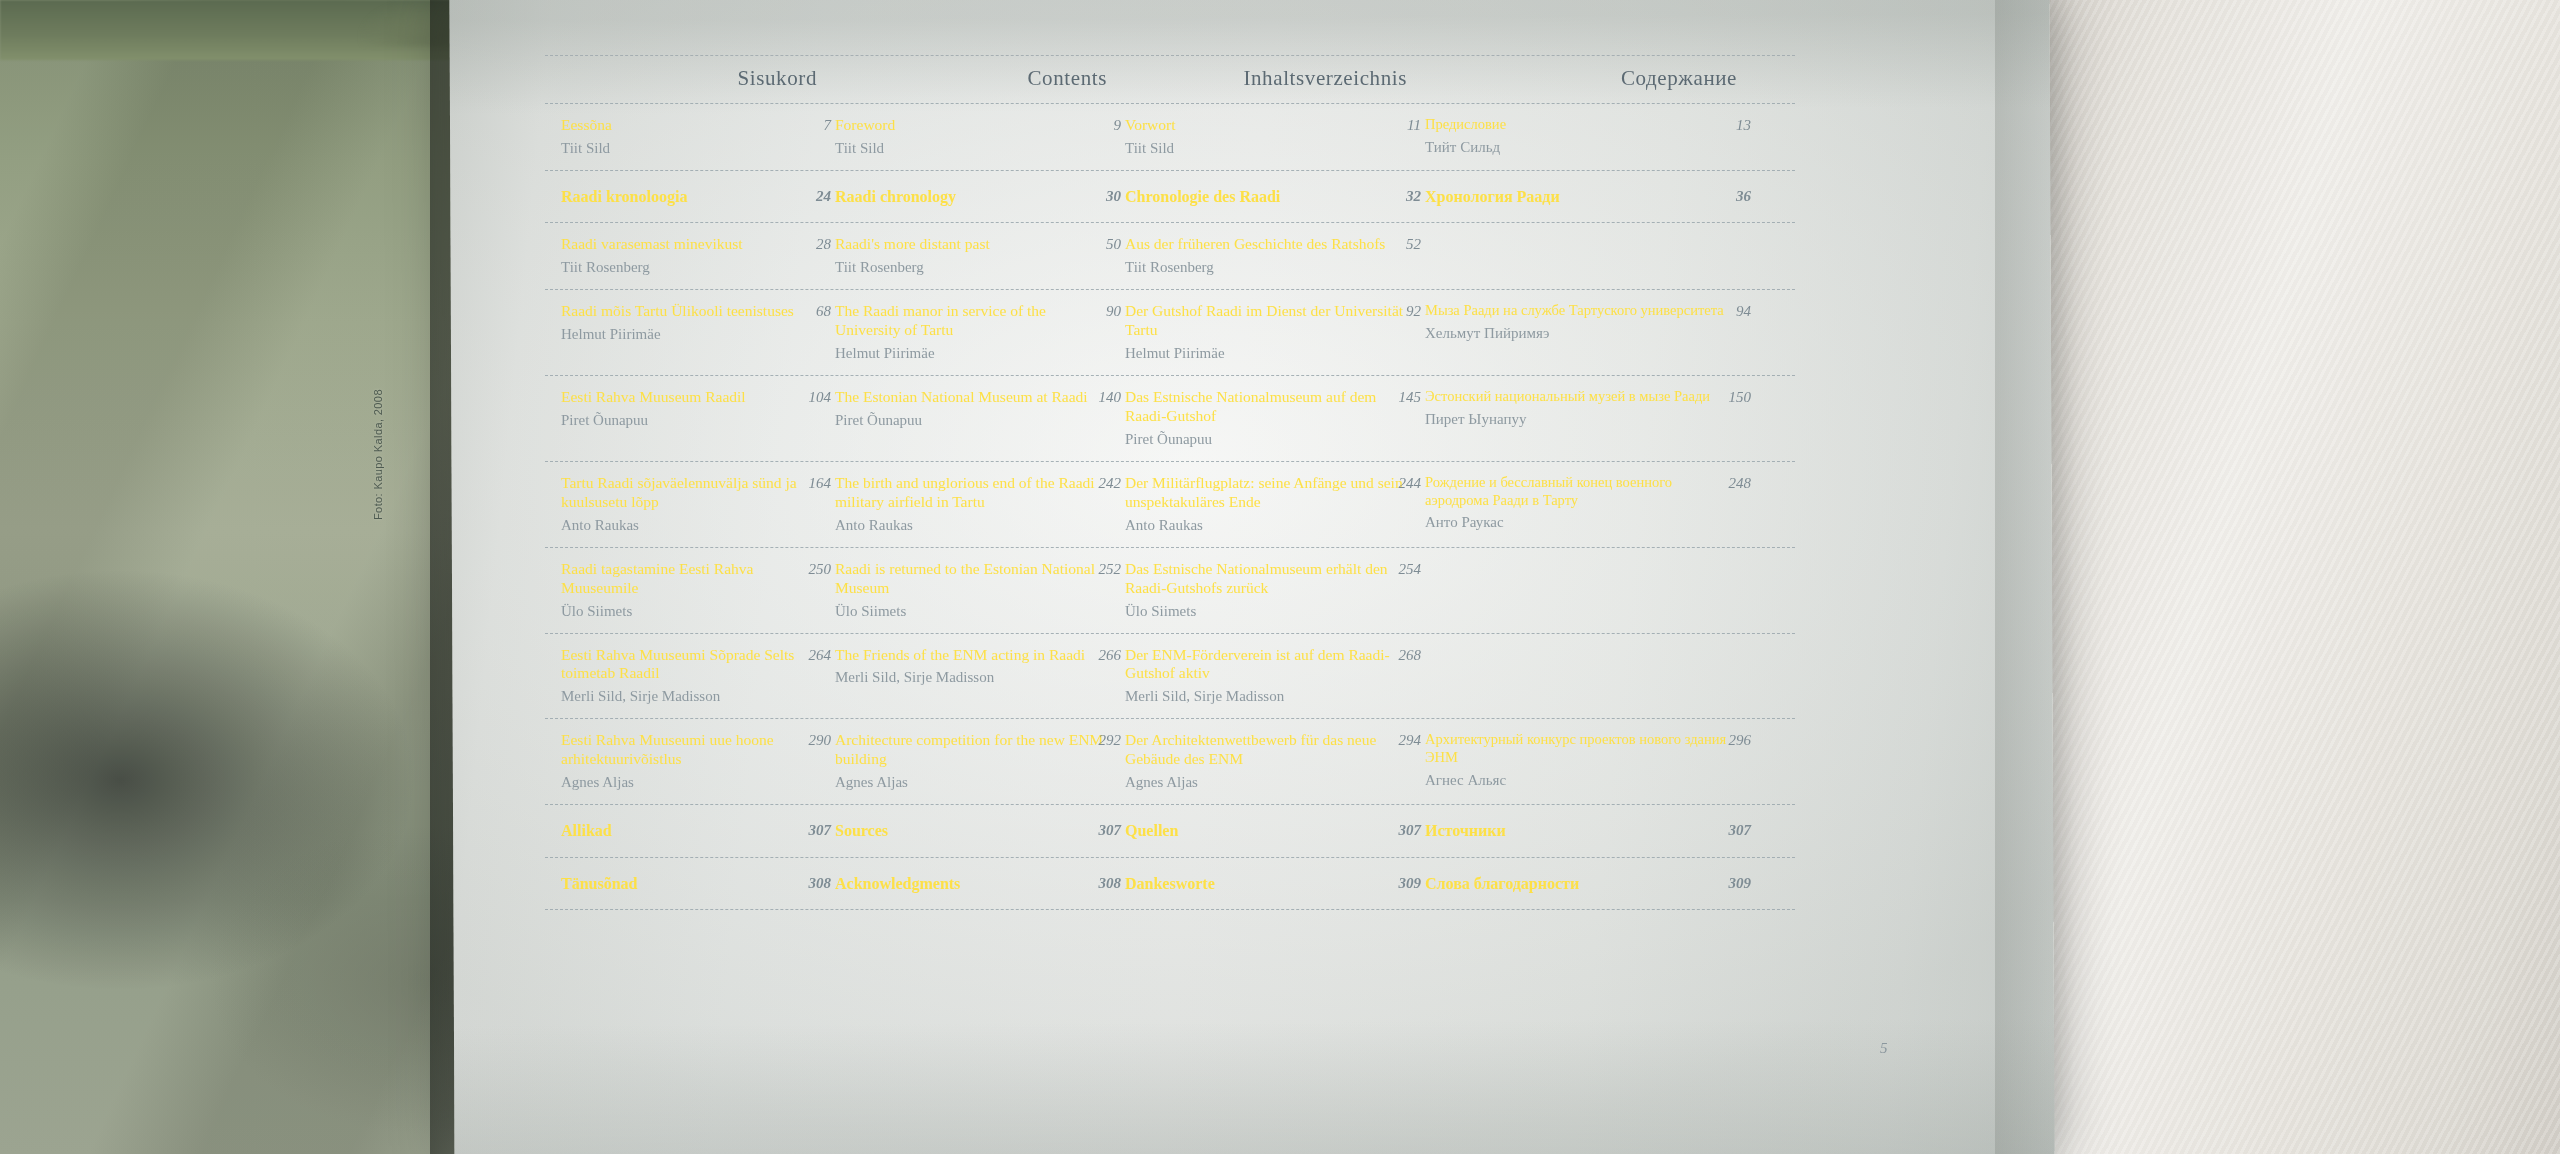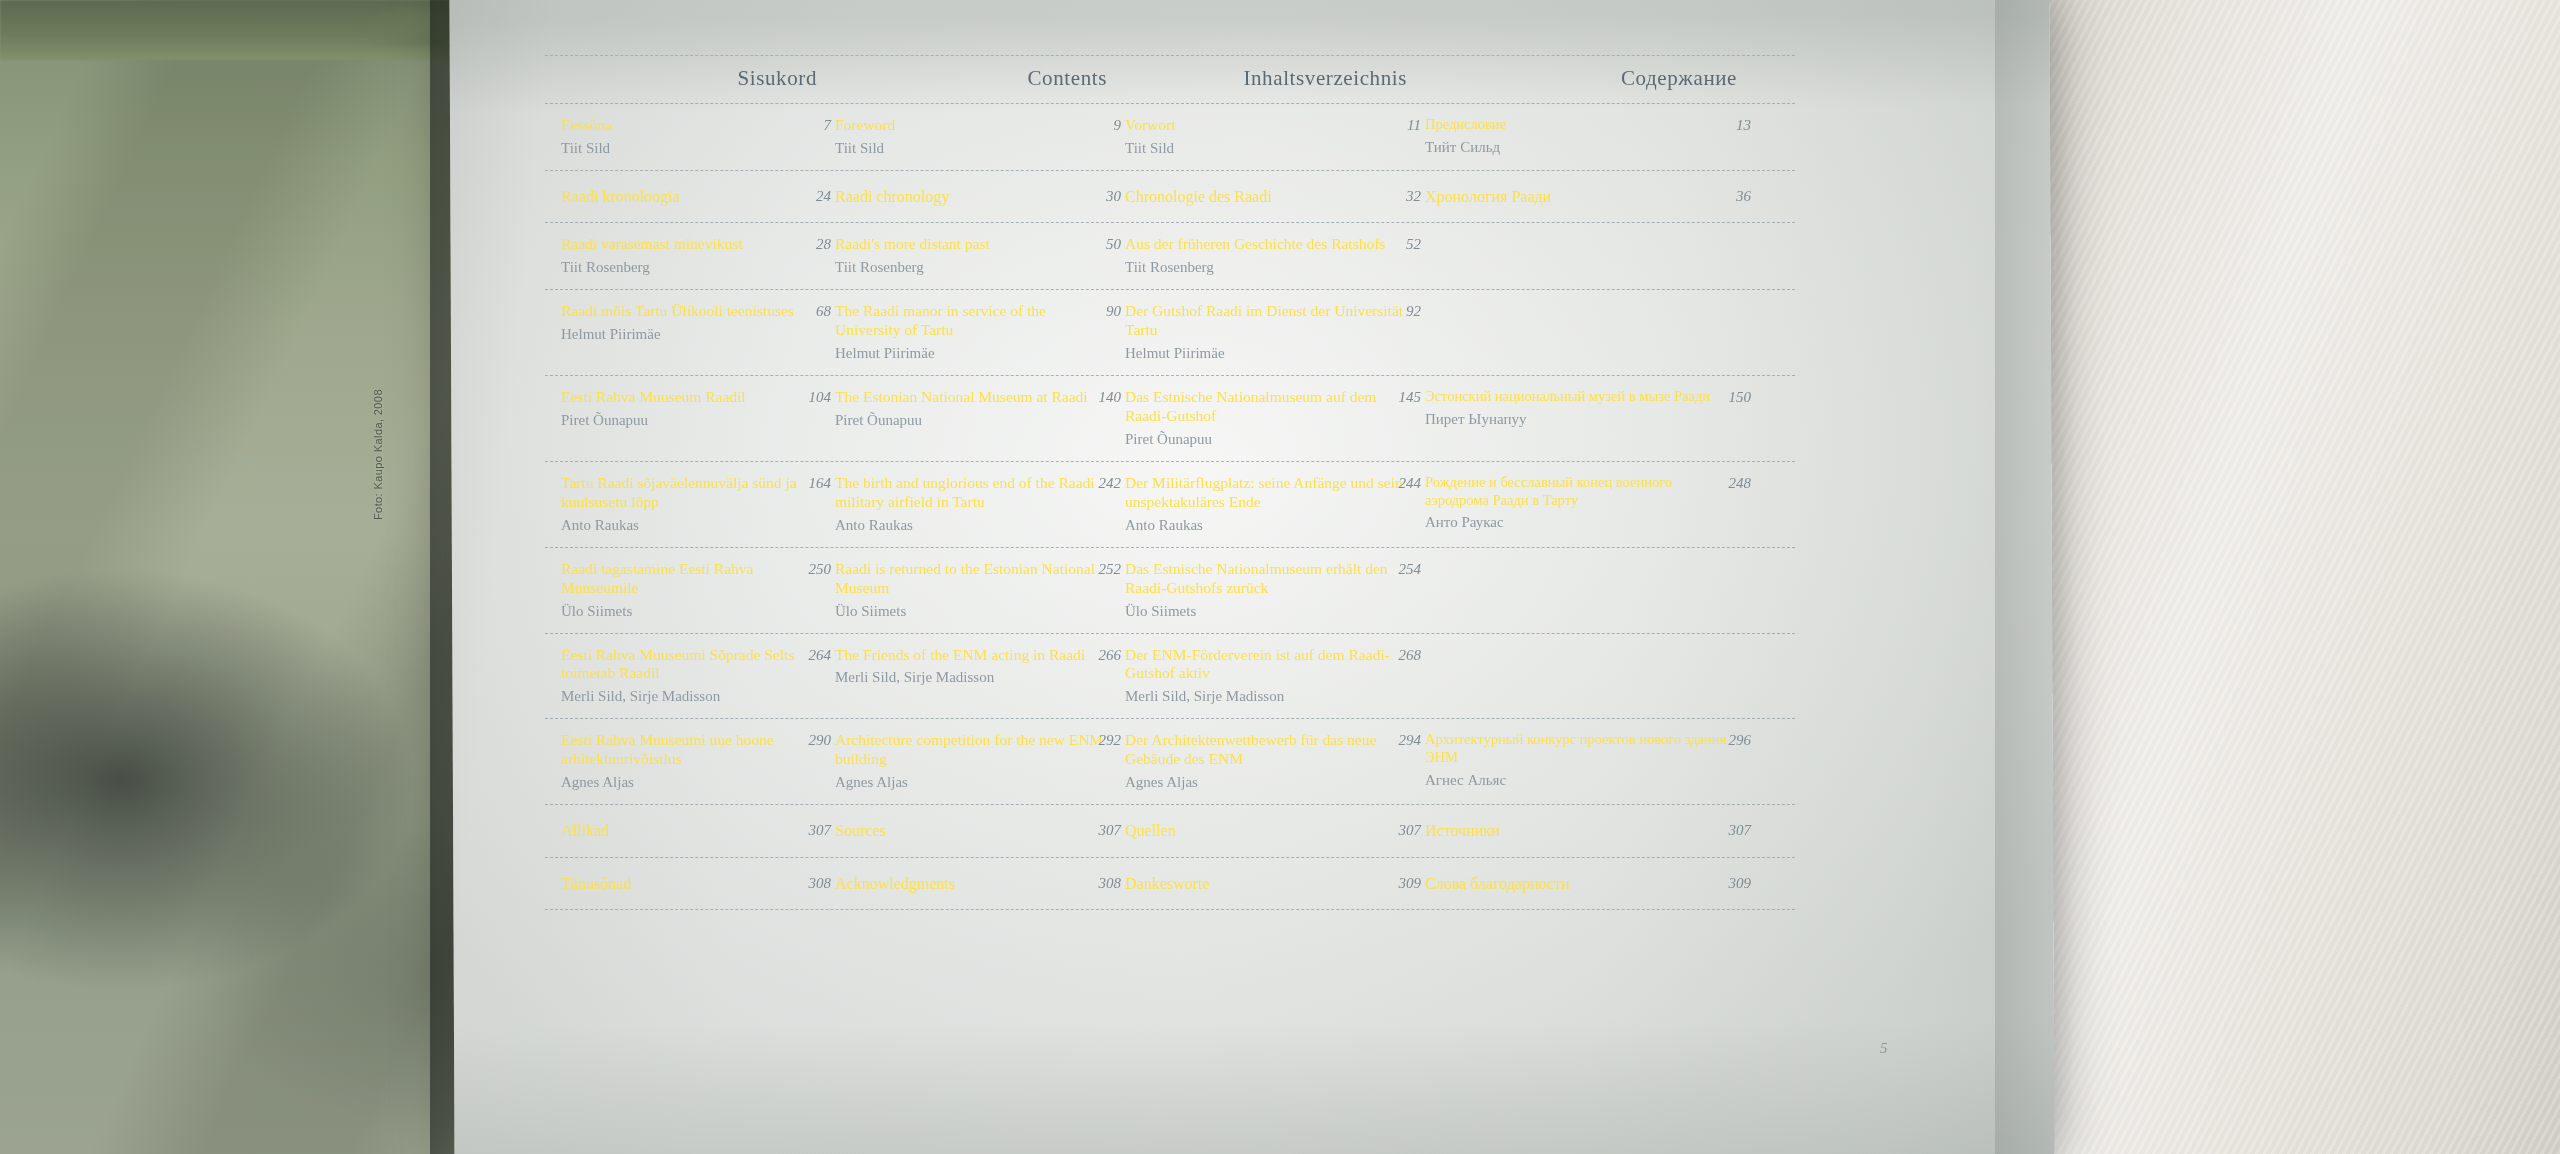--- a/index.html
+++ b/index.html
@@ -108,21 +108,21 @@
   .t.ru{font-size:14.5px;}
   .sub{
     font-size:15px;color:#8e9aa1;margin-top:4px;line-height:1.2;
   }
   .pg{
     position:absolute;right:4px;top:1px;
     font-family:"Liberation Serif", serif;
     font-style:italic;font-size:15px;color:#7e8c94;
   }
   .row.simple .t{font-size:16px;}
-  .row.simple{padding:16px 0 16px 0;}
+  .row.simple{padding:16px 0 16px 0;font-weight:bold;}
   .folio{
     position:absolute;left:1880px;top:1040px;
     font-style:italic;font-size:15px;color:#8b979e;
   }
   .indent{padding-left:16px;}
 </style>
 </head>
 <body>
 
 <div class="photo-left"></div>
@@ -231,20 +231,25 @@
     <div class="col c2">
       <div class="t">The Raadi manor in service of the University of Tartu</div>
       <div class="sub">Helmut Piirimäe</div>
       <div class="pg">90</div>
     </div>
     <div class="col c3">
       <div class="t">Der Gutshof Raadi im Dienst der Universität Tartu</div>
       <div class="sub">Helmut Piirimäe</div>
       <div class="pg">92</div>
     </div>
+    <div class="col c4">
+      <div class="t ru">Мыза Раади на службе Тартуского университета</div>
+      <div class="sub">Хельмут Пийримяэ</div>
+      <div class="pg">94</div>
+    </div>
   </div>
   <div class="rule"></div>
 
   <div class="row">
     <div class="col c1">
       <div class="t">Eesti Rahva Muuseum Raadil</div>
       <div class="sub">Piret Õunapuu</div>
       <div class="pg">104</div>
     </div>
     <div class="col c2">

